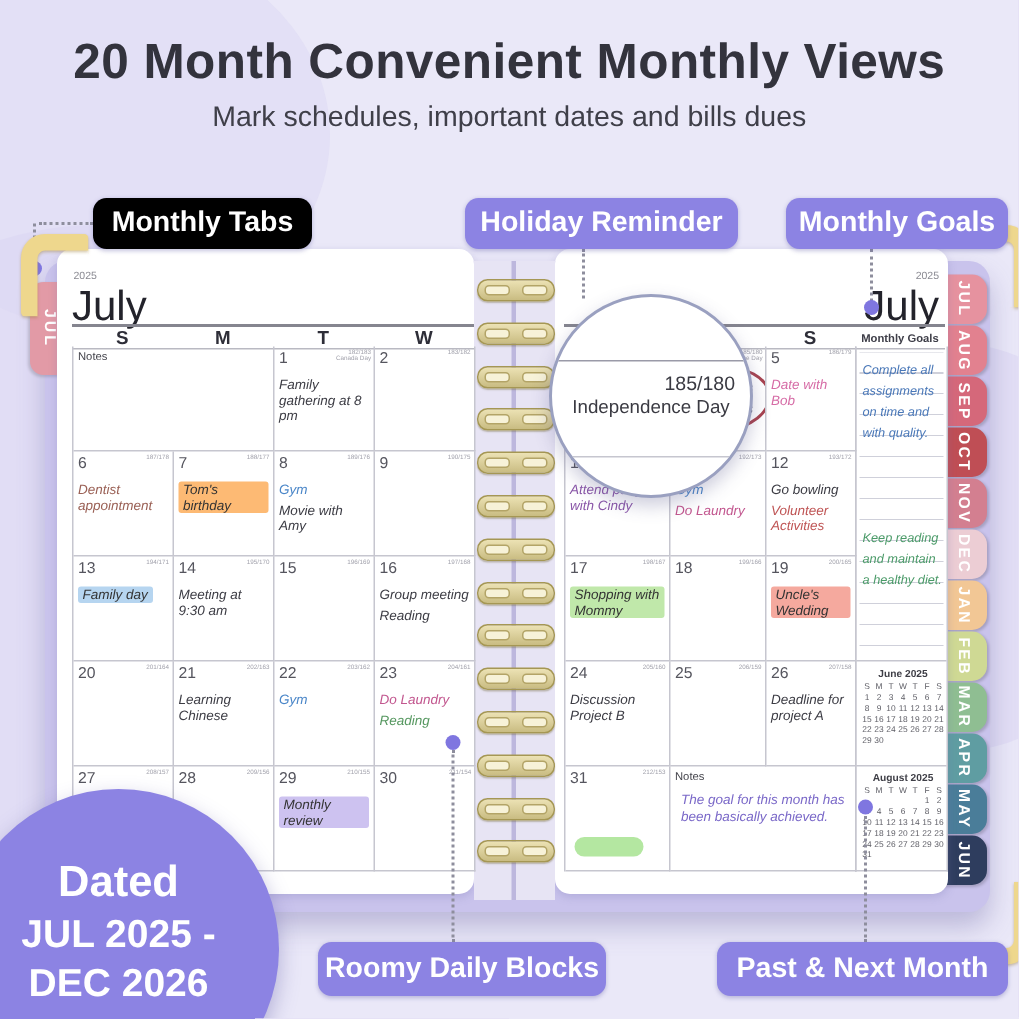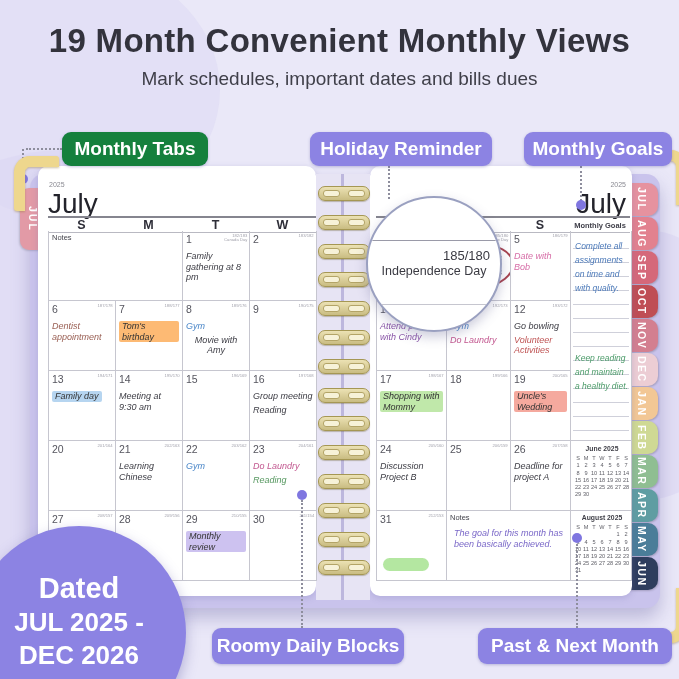--- a/index.html
+++ b/index.html
@@ -120,24 +120,24 @@
   #badge .b2,#badge .b3{font-size:26px;font-weight:bold;line-height:1.25;}
 </style>
 </head>
 <body>
 
 <div id="stage">
   <div class="blob" id="blob1"></div>
   <div class="blob" id="blob2"></div>
   <div class="blob" id="blob3"></div>
 
-  <div class="abs" id="main-title">19 Month Convenient Monthly Views</div>
+  <div class="abs" id="main-title">20 Month Convenient Monthly Views</div>
   <div class="abs" id="main-subtitle">Mark schedules, important dates and bills dues</div>
 
-  <div class="pill" id="pill-tabs" style="background: #15803d;">Monthly Tabs</div>
+  <div class="pill" id="pill-tabs" style="background: #000000;">Monthly Tabs</div>
   <div class="pill" id="pill-holiday" style="background: rgb(140, 131, 227);">Holiday Reminder</div>
   <div class="pill" id="pill-goals" style="background: rgb(140, 131, 227);">Monthly Goals</div>
   <div class="pill" id="pill-roomy" style="background: rgb(140, 131, 227);">Roomy Daily Blocks</div>
   <div class="pill" id="pill-past" style="background: rgb(140, 131, 227);">Past &amp; Next Month</div>
 
   <div class="hconn" id="conn-tabs-h"></div>
   <div class="vconn" id="conn-tabs-v"></div>
   <div class="pdot" id="dot-tabs"></div>
   <div class="vconn" id="conn-holiday"></div>
   <div class="vconn" id="conn-goals"></div>
@@ -215,21 +215,21 @@
         <div class="corner">188/177</div>
         <div class="entries">
           <span class="entry hl" style="color: rgb(51, 51, 51); background: #fdba74;">Tom's birthday</span>
         </div>
       </div>
       <div class="cell">
         <div class="day-num">8</div>
         <div class="corner">189/176</div>
         <div class="entries">
           <span class="entry" style="color: rgb(74, 134, 200);">Gym</span>
-          <span class="entry" style="color: rgb(60, 60, 68); text-align: center;">Movie with Amy</span>
+          <span class="entry" style="color: rgb(60, 60, 68);">Movie with Amy</span>
         </div>
       </div>
       <div class="cell">
         <div class="day-num">9</div>
         <div class="corner">190/175</div>
         <div class="entries"></div>
       </div>
       <div class="cell">
         <div class="day-num">13</div>
         <div class="corner">194/171</div>

